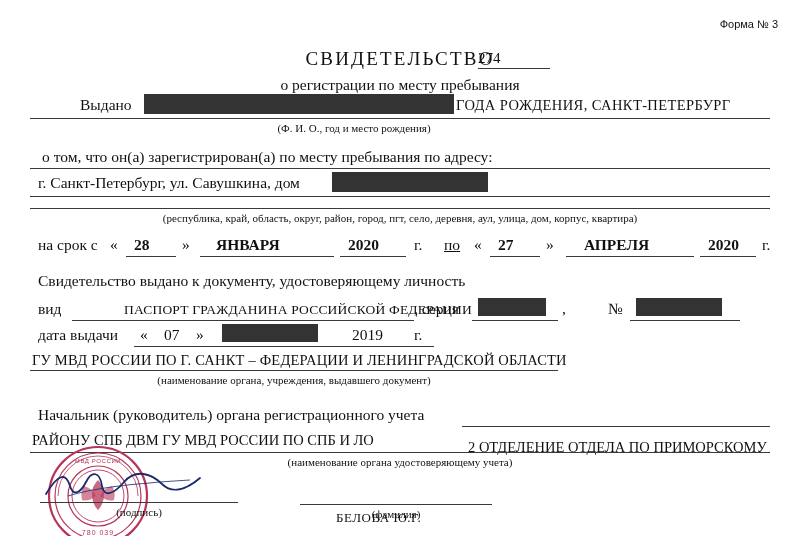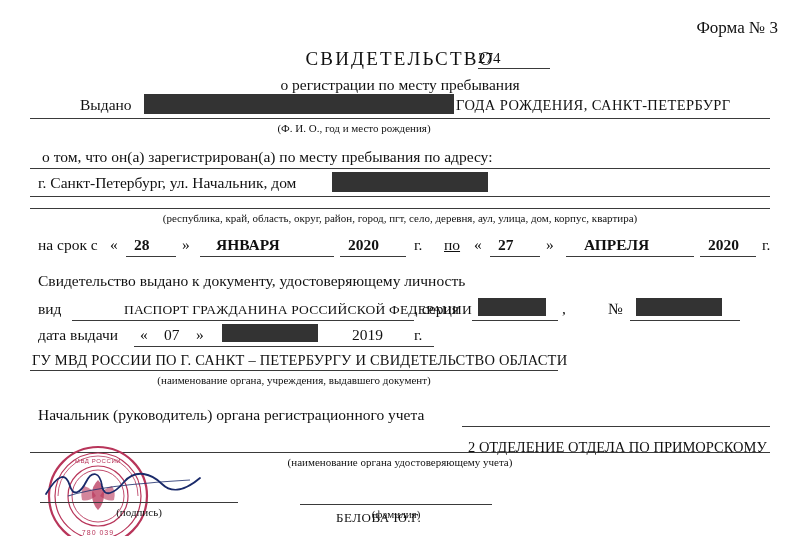--- a/index.html
+++ b/index.html
@@ -24,22 +24,22 @@
     height: 1px;
     background: #3a3a3a;
   }
   .redact {
     position: absolute;
     background: #333333;
   }
   .form-no {
     top: 18px;
     right: 22px;
-    font-size: 17px;
-    font-family: Liberation Serif, serif;
+    font-size: 11px;
+    font-family: Liberation Sans, sans-serif;
   }
   .title {
     top: 48px;
     left: 0;
     width: 800px;
     text-align: center;
     font-size: 19px;
     letter-spacing: 2.2px;
     font-family: "Liberation Serif", serif;
   }
@@ -74,21 +74,21 @@
   <div class="abs subtitle">о регистрации по месту пребывания</div>
 
   <div class="abs lbl" style="top:96px; left:80px;">Выдано</div>
   <div class="redact" style="top:94px; left:144px; width:310px; height:20px;"></div>
   <div class="abs lbl-bold caps-sp" style="top:97px; left:456px; font-size:14.5px;">ГОДА РОЖДЕНИЯ, САНКТ-ПЕТЕРБУРГ</div>
   <div class="rule" style="top:118px; left:30px; width:740px;"></div>
   <div class="abs lbl-sm" style="top:122px; left:0; width:708px;">(Ф. И. О., год и место рождения)</div>
 
   <div class="abs lbl" style="top:148px; left:42px;">о том, что он(а) зарегистрирован(а) по месту пребывания по адресу:</div>
   <div class="rule" style="top:168px; left:30px; width:740px;"></div>
-  <div class="abs lbl" style="top:174px; left:38px;">г. Санкт-Петербург, ул. Начальник, дом</div>
+  <div class="abs lbl" style="top:174px; left:38px;">г. Санкт-Петербург, ул. Савушкина, дом</div>
   <div class="redact" style="top:172px; left:332px; width:156px; height:20px;"></div>
   <div class="rule" style="top:196px; left:30px; width:740px;"></div>
   <div class="rule" style="top:208px; left:30px; width:740px;"></div>
   <div class="abs lbl-sm" style="top:212px; left:0; width:800px;">(республика, край, область, округ, район, город, пгт, село, деревня, аул, улица, дом, корпус, квартира)</div>
 
   <div class="abs lbl" style="top:236px; left:38px;">на срок с</div>
   <div class="abs lbl" style="top:236px; left:110px;">«</div>
   <div class="abs lbl-bold" style="top:236px; left:134px; font-weight:bold;">28</div>
   <div class="rule" style="top:256px; left:126px; width:50px;"></div>
   <div class="abs lbl" style="top:236px; left:182px;">»</div>
@@ -122,27 +122,28 @@
 
   <div class="abs lbl" style="top:326px; left:38px;">дата выдачи</div>
   <div class="abs lbl" style="top:326px; left:140px;">«</div>
   <div class="abs lbl" style="top:326px; left:164px;">07</div>
   <div class="abs lbl" style="top:326px; left:196px;">»</div>
   <div class="redact" style="top:324px; left:222px; width:96px; height:18px;"></div>
   <div class="abs lbl" style="top:326px; left:352px;">2019</div>
   <div class="abs lbl" style="top:326px; left:414px;">г.</div>
   <div class="rule" style="top:346px; left:134px; width:300px;"></div>
 
-  <div class="abs" style="top:352px; left:32px; font-size:14.5px; letter-spacing:0.2px;">ГУ  МВД  РОССИИ  ПО  Г. САНКТ – ПЕТЕРБУРГУ  И  СВИДЕТЕЛЬСТВО ОБЛАСТИ</div>
+  <div class="abs" style="top:352px; left:32px; font-size:14.5px; letter-spacing:0.2px;">ГУ  МВД  РОССИИ  ПО  Г. САНКТ – ФЕДЕРАЦИИ  И  ЛЕНИНГРАДСКОЙ ОБЛАСТИ</div>
   <div class="rule" style="top:370px; left:30px; width:528px;"></div>
   <div class="abs lbl" style="top:406px; left:38px;">Начальник (руководитель) органа регистрационного учета</div>
 
   <div class="abs lbl-sm" style="top:374px; left:30px; width:528px;">(наименование органа, учреждения, выдавшего документ)</div>
   <div class="abs" style="top:406px; left:468px; font-size:14.5px;margin-top:33px;">2 ОТДЕЛЕНИЕ ОТДЕЛА  ПО ПРИМОРСКОМУ</div>
   <div class="rule" style="top:426px; left:462px; width:308px;"></div>
+  <div class="abs" style="top:432px; left:32px; font-size:14.5px;">РАЙОНУ СПБ ДВМ  ГУ  МВД  РОССИИ  ПО СПБ  И  ЛО</div>
   <div class="rule" style="top:452px; left:30px; width:740px;"></div>
   <div class="abs lbl-sm" style="top:456px; left:0; width:800px;">(наименование органа удостоверяющему учета)</div>
 
   <div class="abs" style="top:444px; left:32px; width:132px; height:92px; overflow:hidden;">
     <svg width="132" height="100" viewBox="0 0 132 100">
       <circle cx="66" cy="52" r="49" fill="none" stroke="#b8355a" stroke-width="2.2"></circle>
       <circle cx="66" cy="52" r="43" fill="none" stroke="#b8355a" stroke-width="1.2"></circle>
       <circle cx="66" cy="52" r="30" fill="none" stroke="#b8355a" stroke-width="1.2"></circle>
       <circle cx="66" cy="52" r="26" fill="none" stroke="#b8355a" stroke-width="0.9"></circle>
       <path d="M66 36 q6 6 6 14 q0 10 -6 16 q-6 -6 -6 -16 q0 -8 6 -14z" fill="#b8355a" opacity="0.75"></path>

